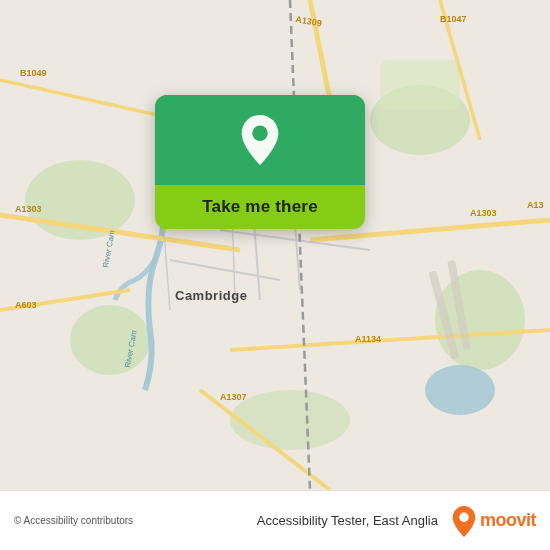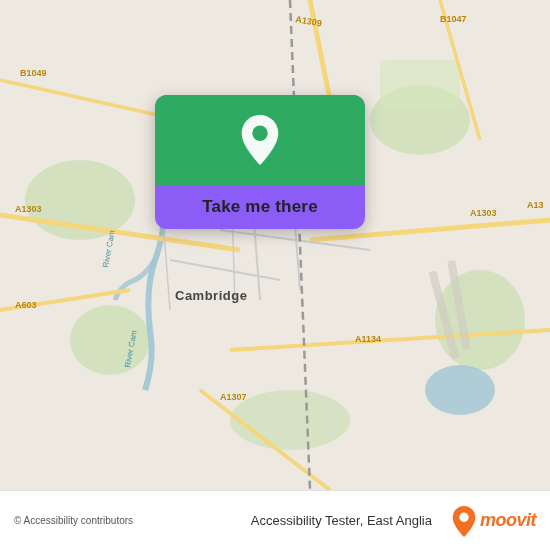--- a/index.html
+++ b/index.html
@@ -25,21 +25,21 @@
       width: 100%;
       height: 100%;
     }
 
     
     #location-card {
       position: absolute;
       top: 95px;
       left: 155px;
       width: 210px;
-      background: #8b5cf6;
+      background: #84cc16;
       border-radius: 12px;
       box-shadow: 0 4px 16px rgba(0,0,0,0.25);
       overflow: hidden;
       z-index: 10;
     }
 
     #card-top {
       background: #2eaa62;
       display: flex;
       align-items: center;
@@ -80,21 +80,21 @@
     }
 
     #attribution {
       font-size: 10px;
       color: #555;
     }
 
     #branding {
       display: flex;
       align-items: center;
-      gap: 18px;
+      gap: 12px;
       text-align: right;
     }
 
     #app-name {
       font-size: 13px;
       color: #333;
       font-weight: 400;
     }
 
     #moovit-logo {
@@ -106,21 +106,20 @@
     #moovit-pin {
       width: 28px;
       height: 32px;
     }
 
     #moovit-text {
       font-size: 18px;
       font-weight: 700;
       color: #f36f21;
       letter-spacing: -0.5px;
-      font-style: italic;
     }
   </style>
 </head>
 <body>
 
 <div id="map-container">
   <svg id="map-svg" viewBox="0 0 550 490" xmlns="http://www.w3.org/2000/svg">
 
     <rect width="550" height="490" fill="#ede9e1"></rect>
 

